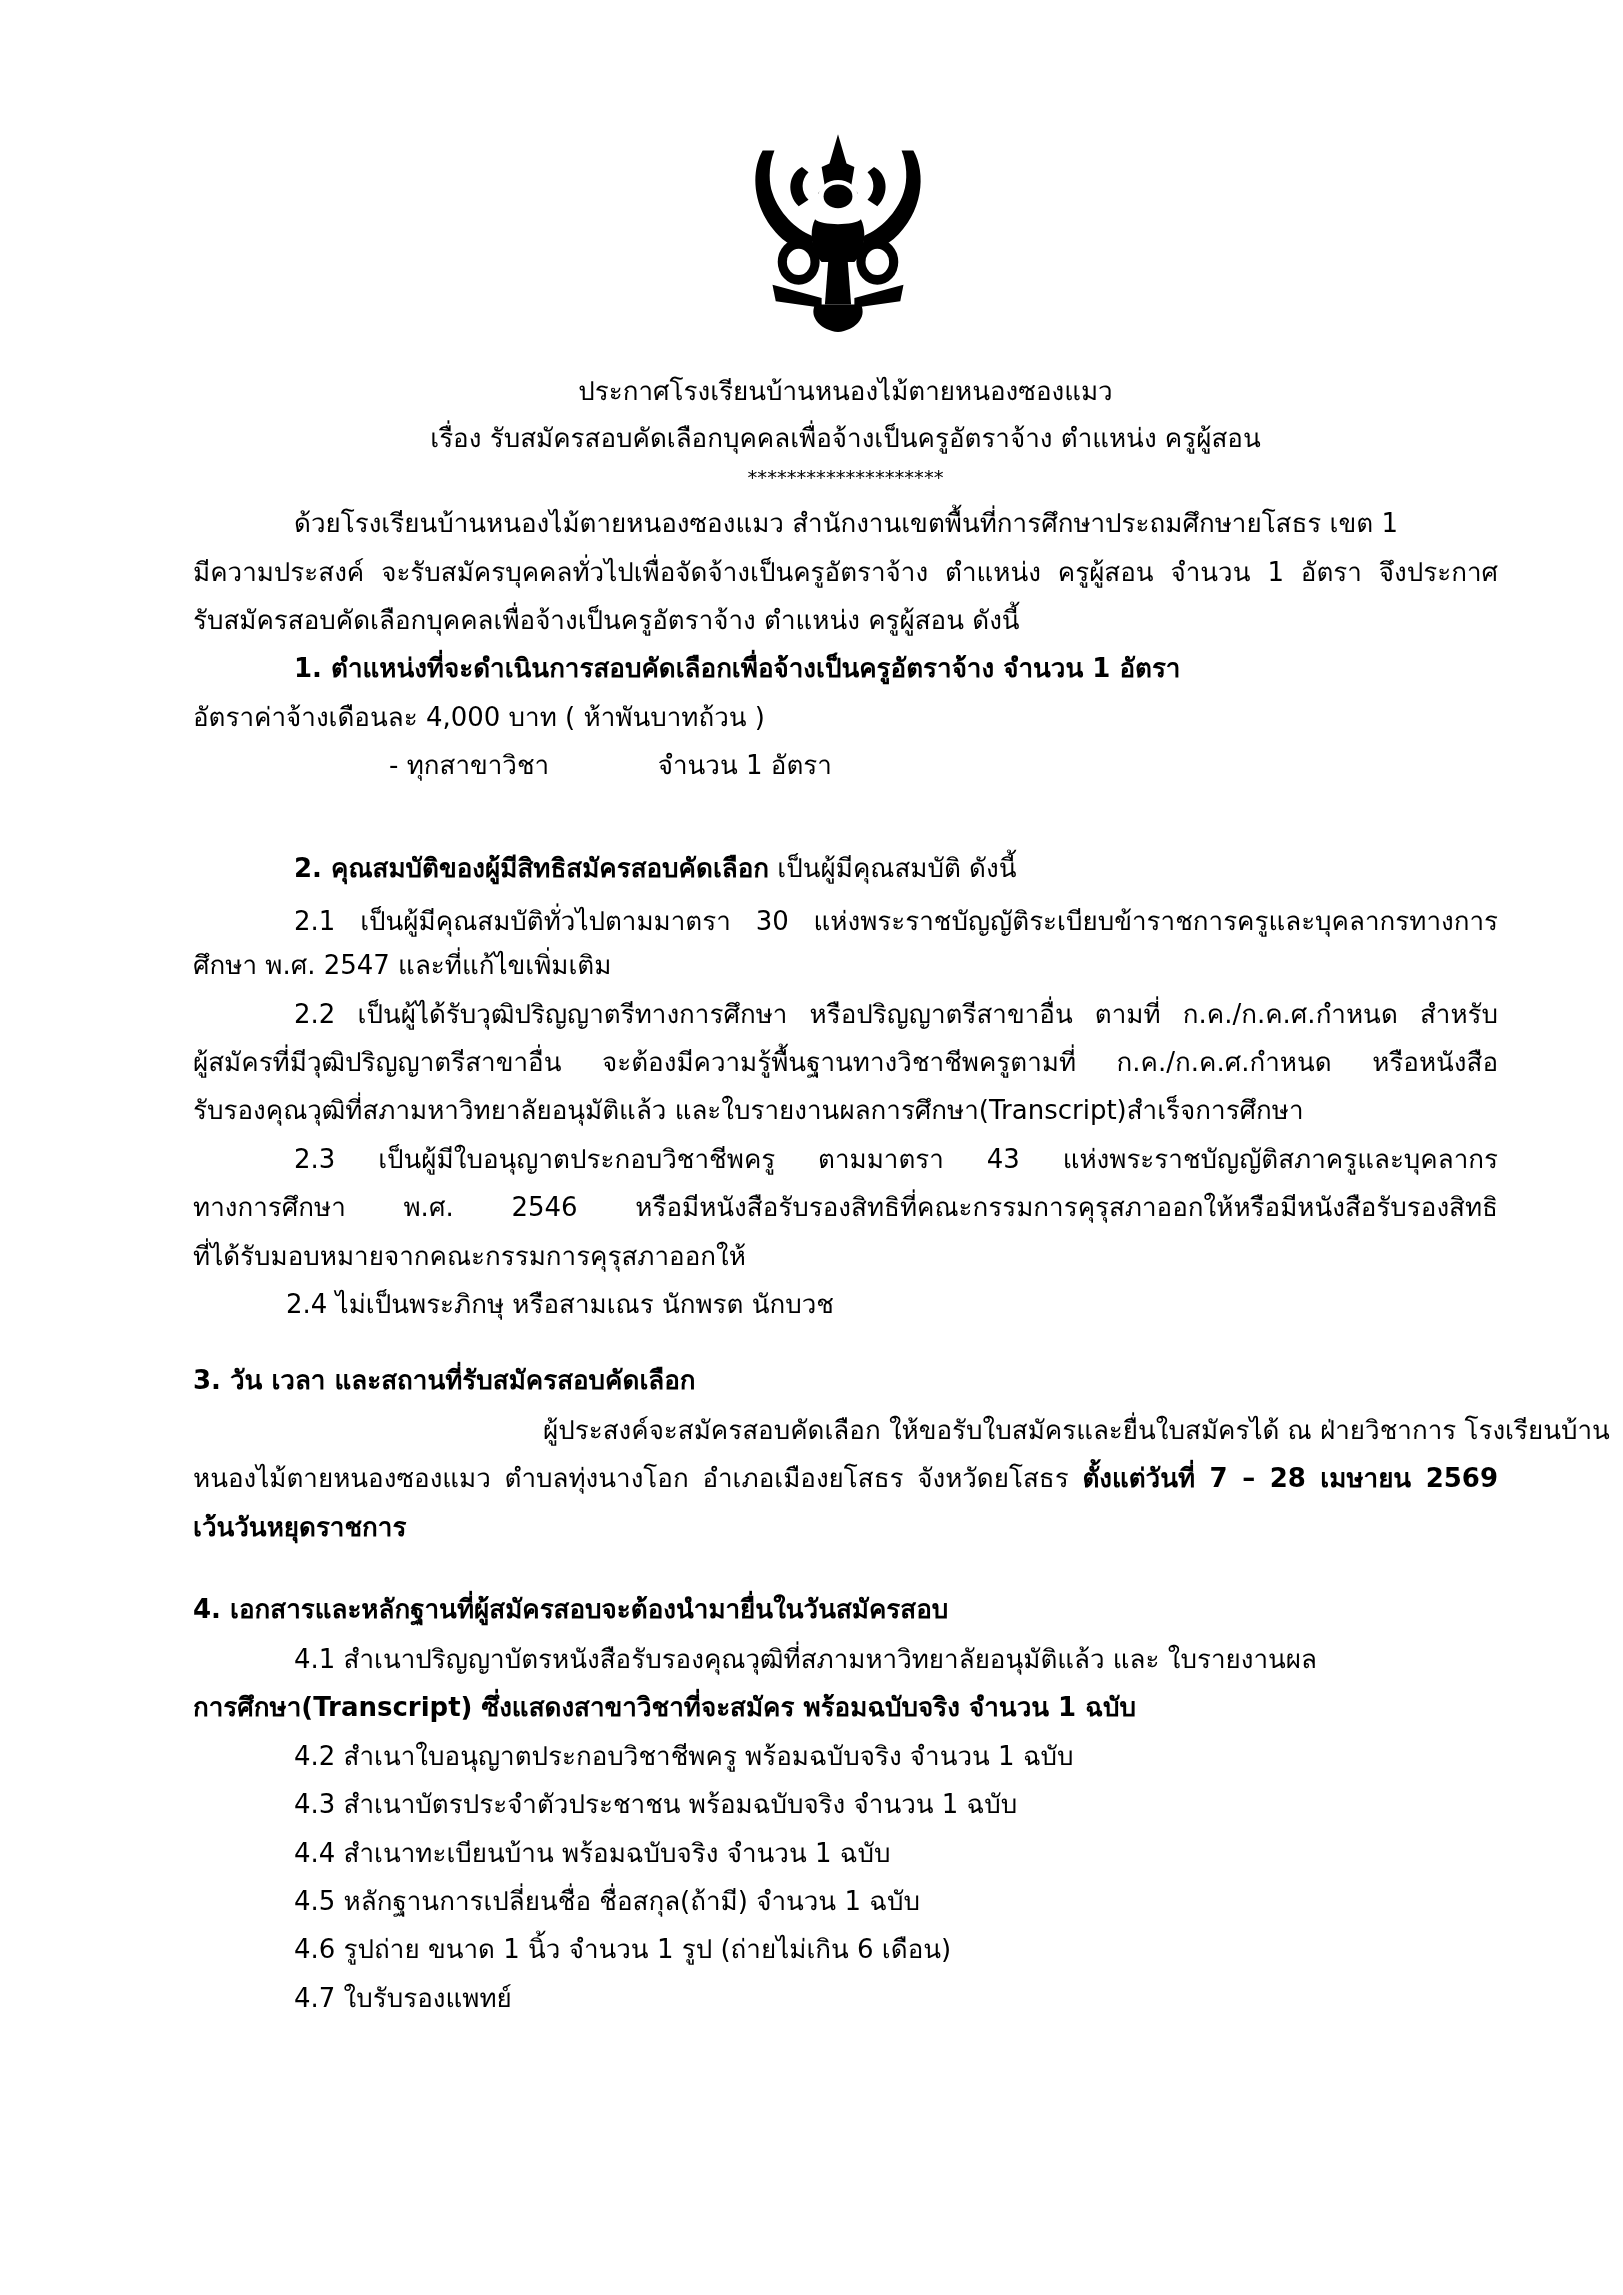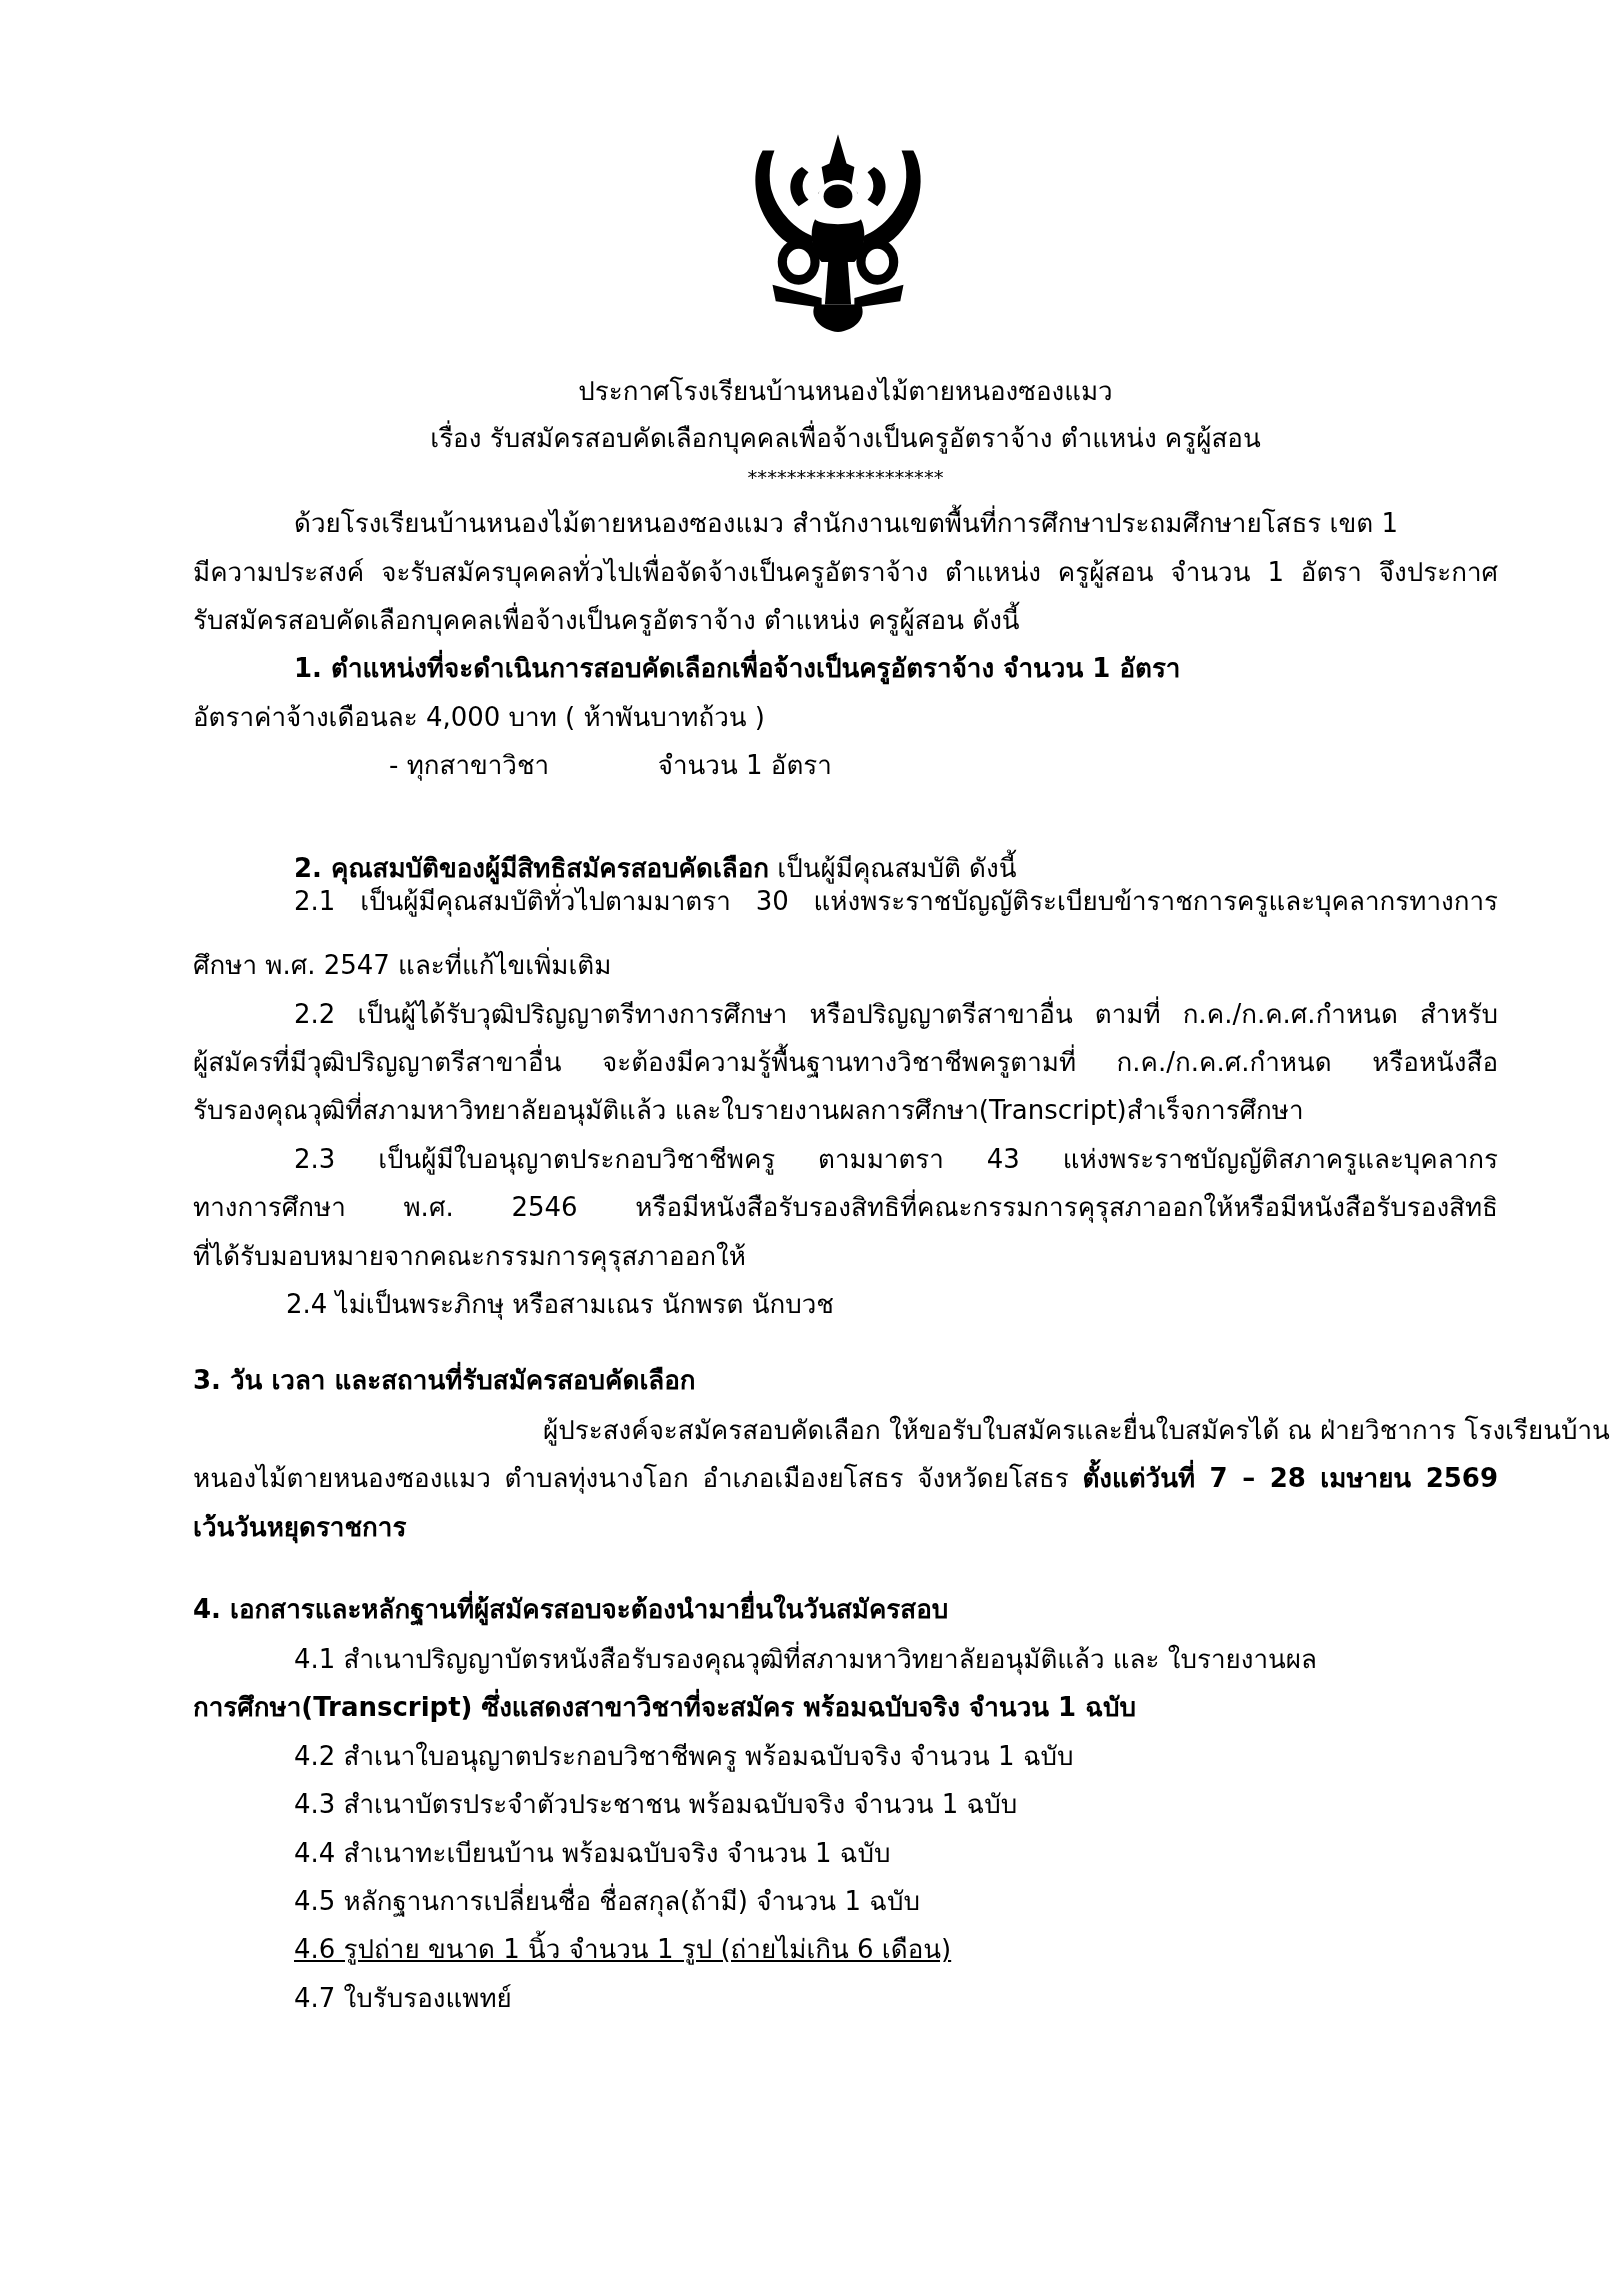--- a/index.html
+++ b/index.html
@@ -55,21 +55,21 @@
   <div class="line" style="top:698px;">อัตราค่าจ้างเดือนละ 4,000 บาท ( ห้าพันบาทถ้วน )</div>
   <div class="line ind2" style="top:746px;">
     <span>- ทุกสาขาวิชา</span>
     <span class="gap2"></span>
     <span>จำนวน  1  อัตรา</span>
   </div>
 
   <div class="line ind1" style="top:849px;">
     <span class="b">2.  คุณสมบัติของผู้มีสิทธิสมัครสอบคัดเลือก</span><span> เป็นผู้มีคุณสมบัติ ดังนี้</span>
   </div>
-  <div class="line ind1 justify" style="top:882px;">2.1  เป็นผู้มีคุณสมบัติทั่วไปตามมาตรา 30 แห่งพระราชบัญญัติระเบียบข้าราชการครูและบุคลากรทางการ</div>
+  <div class="line ind1 justify" style="top:902px;">2.1  เป็นผู้มีคุณสมบัติทั่วไปตามมาตรา 30 แห่งพระราชบัญญัติระเบียบข้าราชการครูและบุคลากรทางการ</div>
   <div class="line" style="top:946px;">ศึกษา พ.ศ. 2547 และที่แก้ไขเพิ่มเติม</div>
   <div class="line ind1 justify" style="top:995px;">2.2 เป็นผู้ได้รับวุฒิปริญญาตรีทางการศึกษา หรือปริญญาตรีสาขาอื่น ตามที่ ก.ค./ก.ค.ศ.กำหนด สำหรับ</div>
   <div class="line" style="top:1091px;">รับรองคุณวุฒิที่สภามหาวิทยาลัยอนุมัติแล้ว และใบรายงานผลการศึกษา(Transcript)สำเร็จการศึกษา</div>
   <div class="line justify" style="top:1043px;">ผู้สมัครที่มีวุฒิปริญญาตรีสาขาอื่น จะต้องมีความรู้พื้นฐานทางวิชาชีพครูตามที่ ก.ค./ก.ค.ศ.กำหนด  หรือหนังสือ</div>
   <div class="line ind1 justify" style="top:1140px;">2.3  เป็นผู้มีใบอนุญาตประกอบวิชาชีพครู  ตามมาตรา 43  แห่งพระราชบัญญัติสภาครูและบุคลากร</div>
   <div class="line justify" style="top:1188px;">ทางการศึกษา พ.ศ. 2546  หรือมีหนังสือรับรองสิทธิที่คณะกรรมการคุรุสภาออกให้หรือมีหนังสือรับรองสิทธิ</div>
   <div class="line" style="top:1237px;">ที่ได้รับมอบหมายจากคณะกรรมการคุรุสภาออกให้</div>
   <div class="line" style="top:1285px; left:286px;">2.4  ไม่เป็นพระภิกษุ หรือสามเณร  นักพรต นักบวช</div>
 
   <div class="line b" style="top:1361px;">3.  วัน เวลา และสถานที่รับสมัครสอบคัดเลือก</div>
@@ -79,17 +79,17 @@
   </div>
   <div class="line b" style="top:1508px;">เว้นวันหยุดราชการ</div>
 
   <div class="line b" style="top:1590px;">4.  เอกสารและหลักฐานที่ผู้สมัครสอบจะต้องนำมายื่นในวันสมัครสอบ</div>
   <div class="line ind1" style="top:1640px;">4.1  สำเนาปริญญาบัตรหนังสือรับรองคุณวุฒิที่สภามหาวิทยาลัยอนุมัติแล้ว และ ใบรายงานผล</div>
   <div class="line" style="top:1688px;font-weight:bold;">การศึกษา(Transcript) ซึ่งแสดงสาขาวิชาที่จะสมัคร พร้อมฉบับจริง จำนวน  1  ฉบับ</div>
   <div class="line ind1" style="top:1737px;">4.2  สำเนาใบอนุญาตประกอบวิชาชีพครู พร้อมฉบับจริง  จำนวน  1  ฉบับ</div>
   <div class="line ind1" style="top:1785px;">4.3  สำเนาบัตรประจำตัวประชาชน  พร้อมฉบับจริง  จำนวน  1  ฉบับ</div>
   <div class="line ind1" style="top:1834px;">4.4  สำเนาทะเบียนบ้าน พร้อมฉบับจริง  จำนวน  1  ฉบับ</div>
   <div class="line ind1" style="top:1882px;">4.5  หลักฐานการเปลี่ยนชื่อ ชื่อสกุล(ถ้ามี) จำนวน  1  ฉบับ</div>
-  <div class="line ind1" style="top:1930px;text-decoration:underline;">4.6  รูปถ่าย ขนาด  1  นิ้ว  จำนวน  1  รูป (ถ่ายไม่เกิน 6 เดือน)</div>
+  <div class="line ind1" style="top:1930px;">4.6  รูปถ่าย ขนาด  1  นิ้ว  จำนวน  1  รูป (ถ่ายไม่เกิน 6 เดือน)</div>
   <div class="line ind1" style="top:1979px;">4.7  ใบรับรองแพทย์</div>
 
 </div>
 
 
 </body></html>

